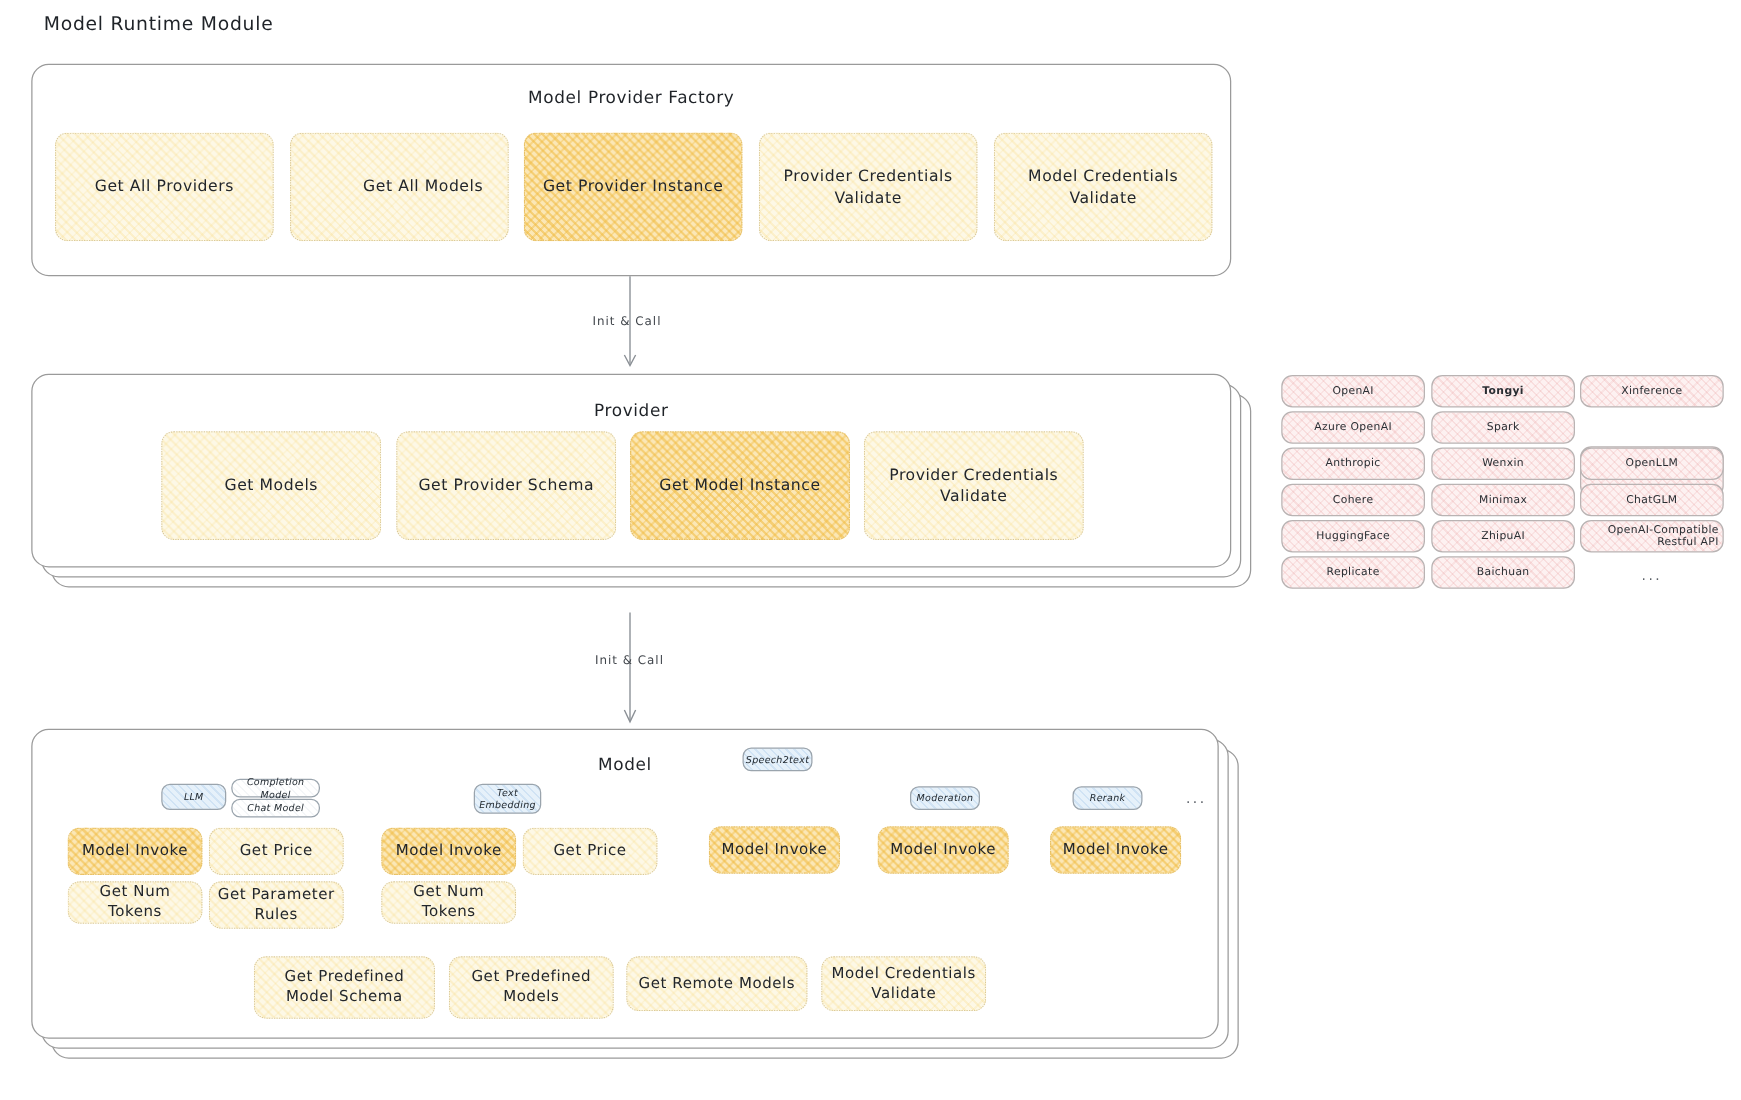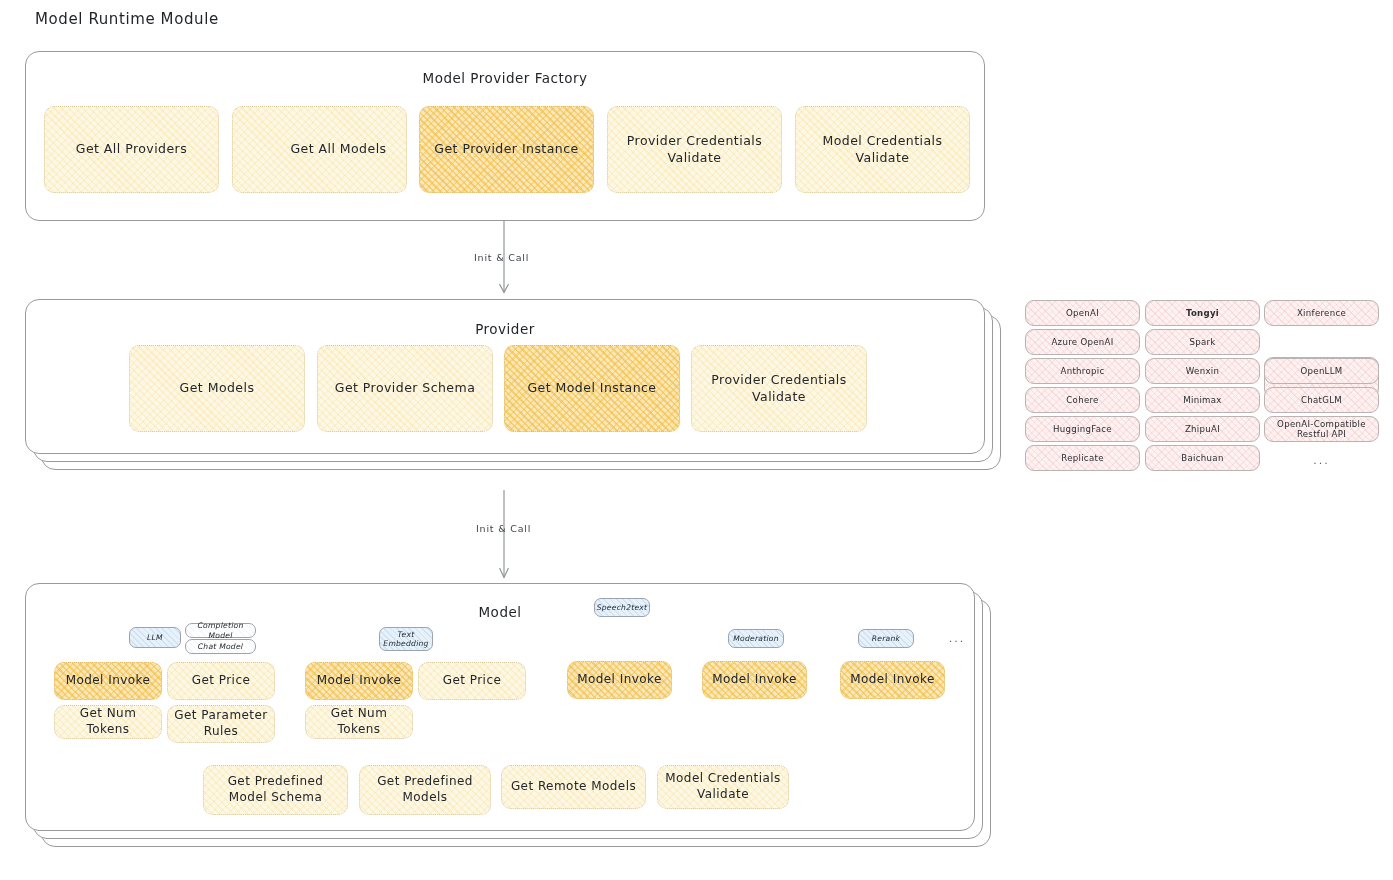--- a/index.html
+++ b/index.html
@@ -54,21 +54,21 @@
       repeating-linear-gradient(-45deg,rgba(240,186,62,.40) 0 1.6px,rgba(255,255,255,0) 1.6px 5.4px),
       #fbe7b6;
   }
   .mbox.sm{font-size:12px;}
 
   
   .ptag{
     position:absolute;box-sizing:border-box;
     border:1.1px solid #b9b3b3;border-radius:9px;
     display:flex;align-items:center;justify-content:center;
-    text-align:center;
+    text-align:right;
     font-size:8.6px;color:#2a2e33;letter-spacing:.3px;
     background:
       repeating-linear-gradient(45deg,rgba(226,128,128,.17) 0 1.3px,rgba(255,255,255,0) 1.3px 4.6px),
       repeating-linear-gradient(-45deg,rgba(226,128,128,.12) 0 1.2px,rgba(255,255,255,0) 1.2px 5.4px),
       #fdf1f1;
     padding:4px 3px;
   }
   .ellipsis-tag{
     position:absolute;font-size:11px;color:#5a5f66;letter-spacing:2px;
     text-align:center;

